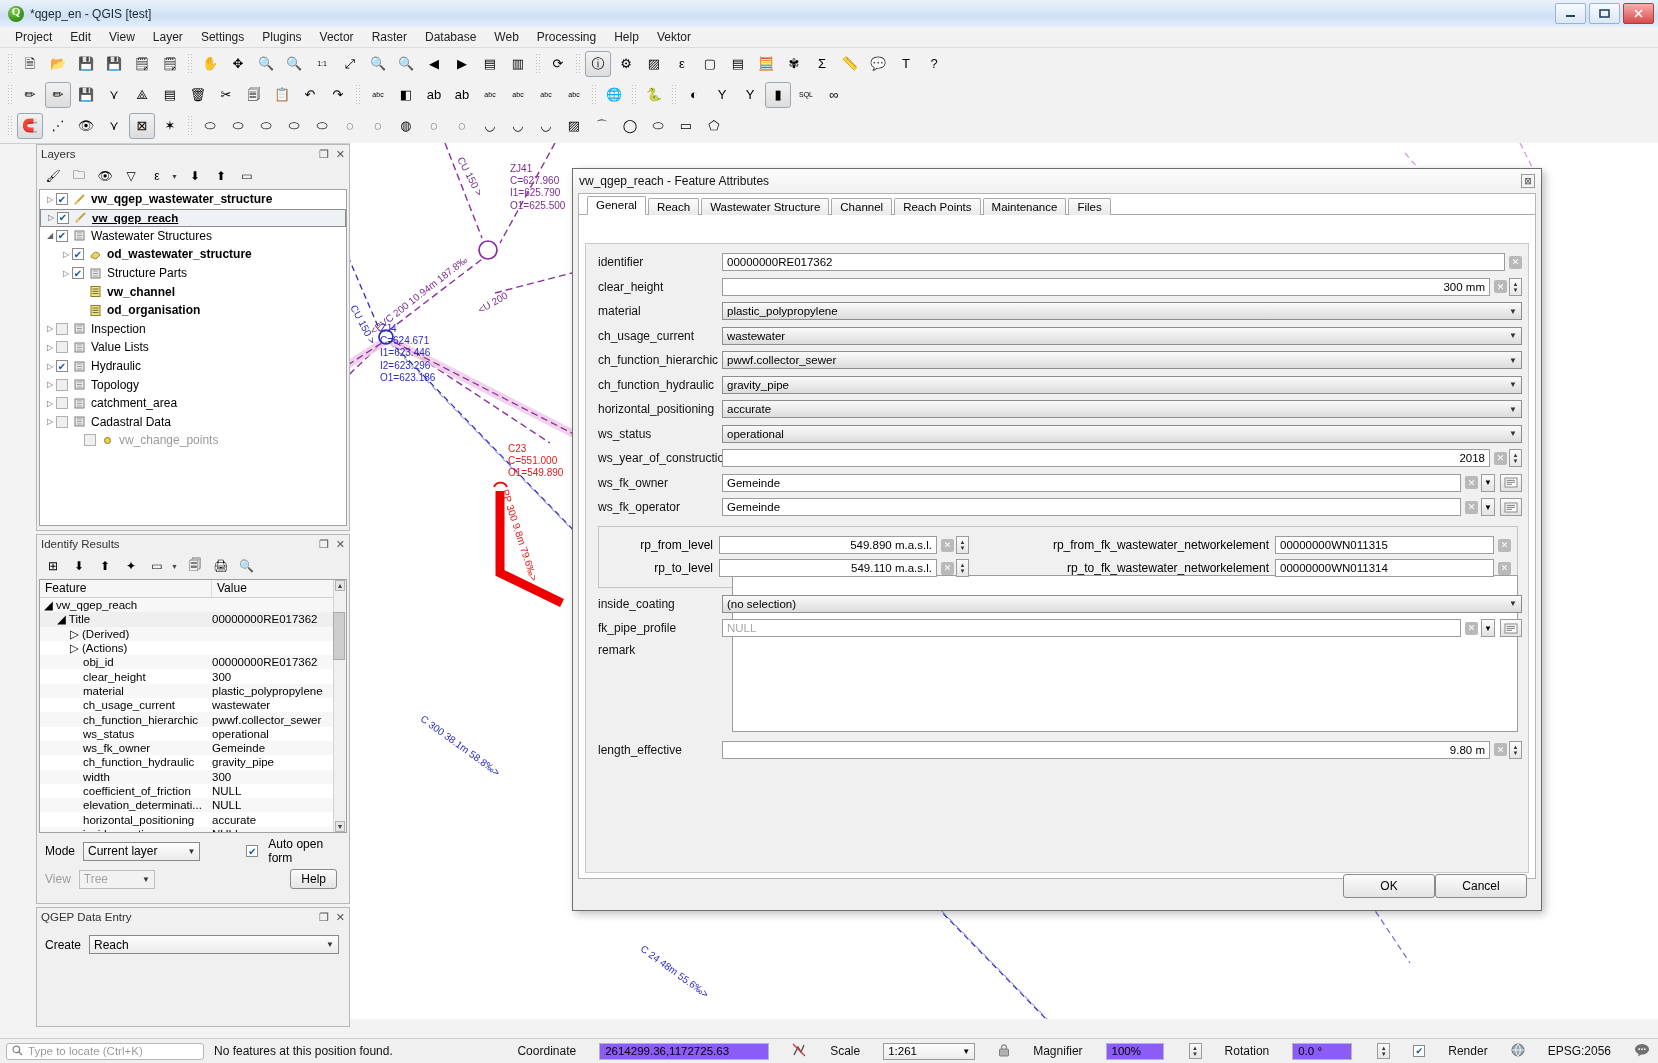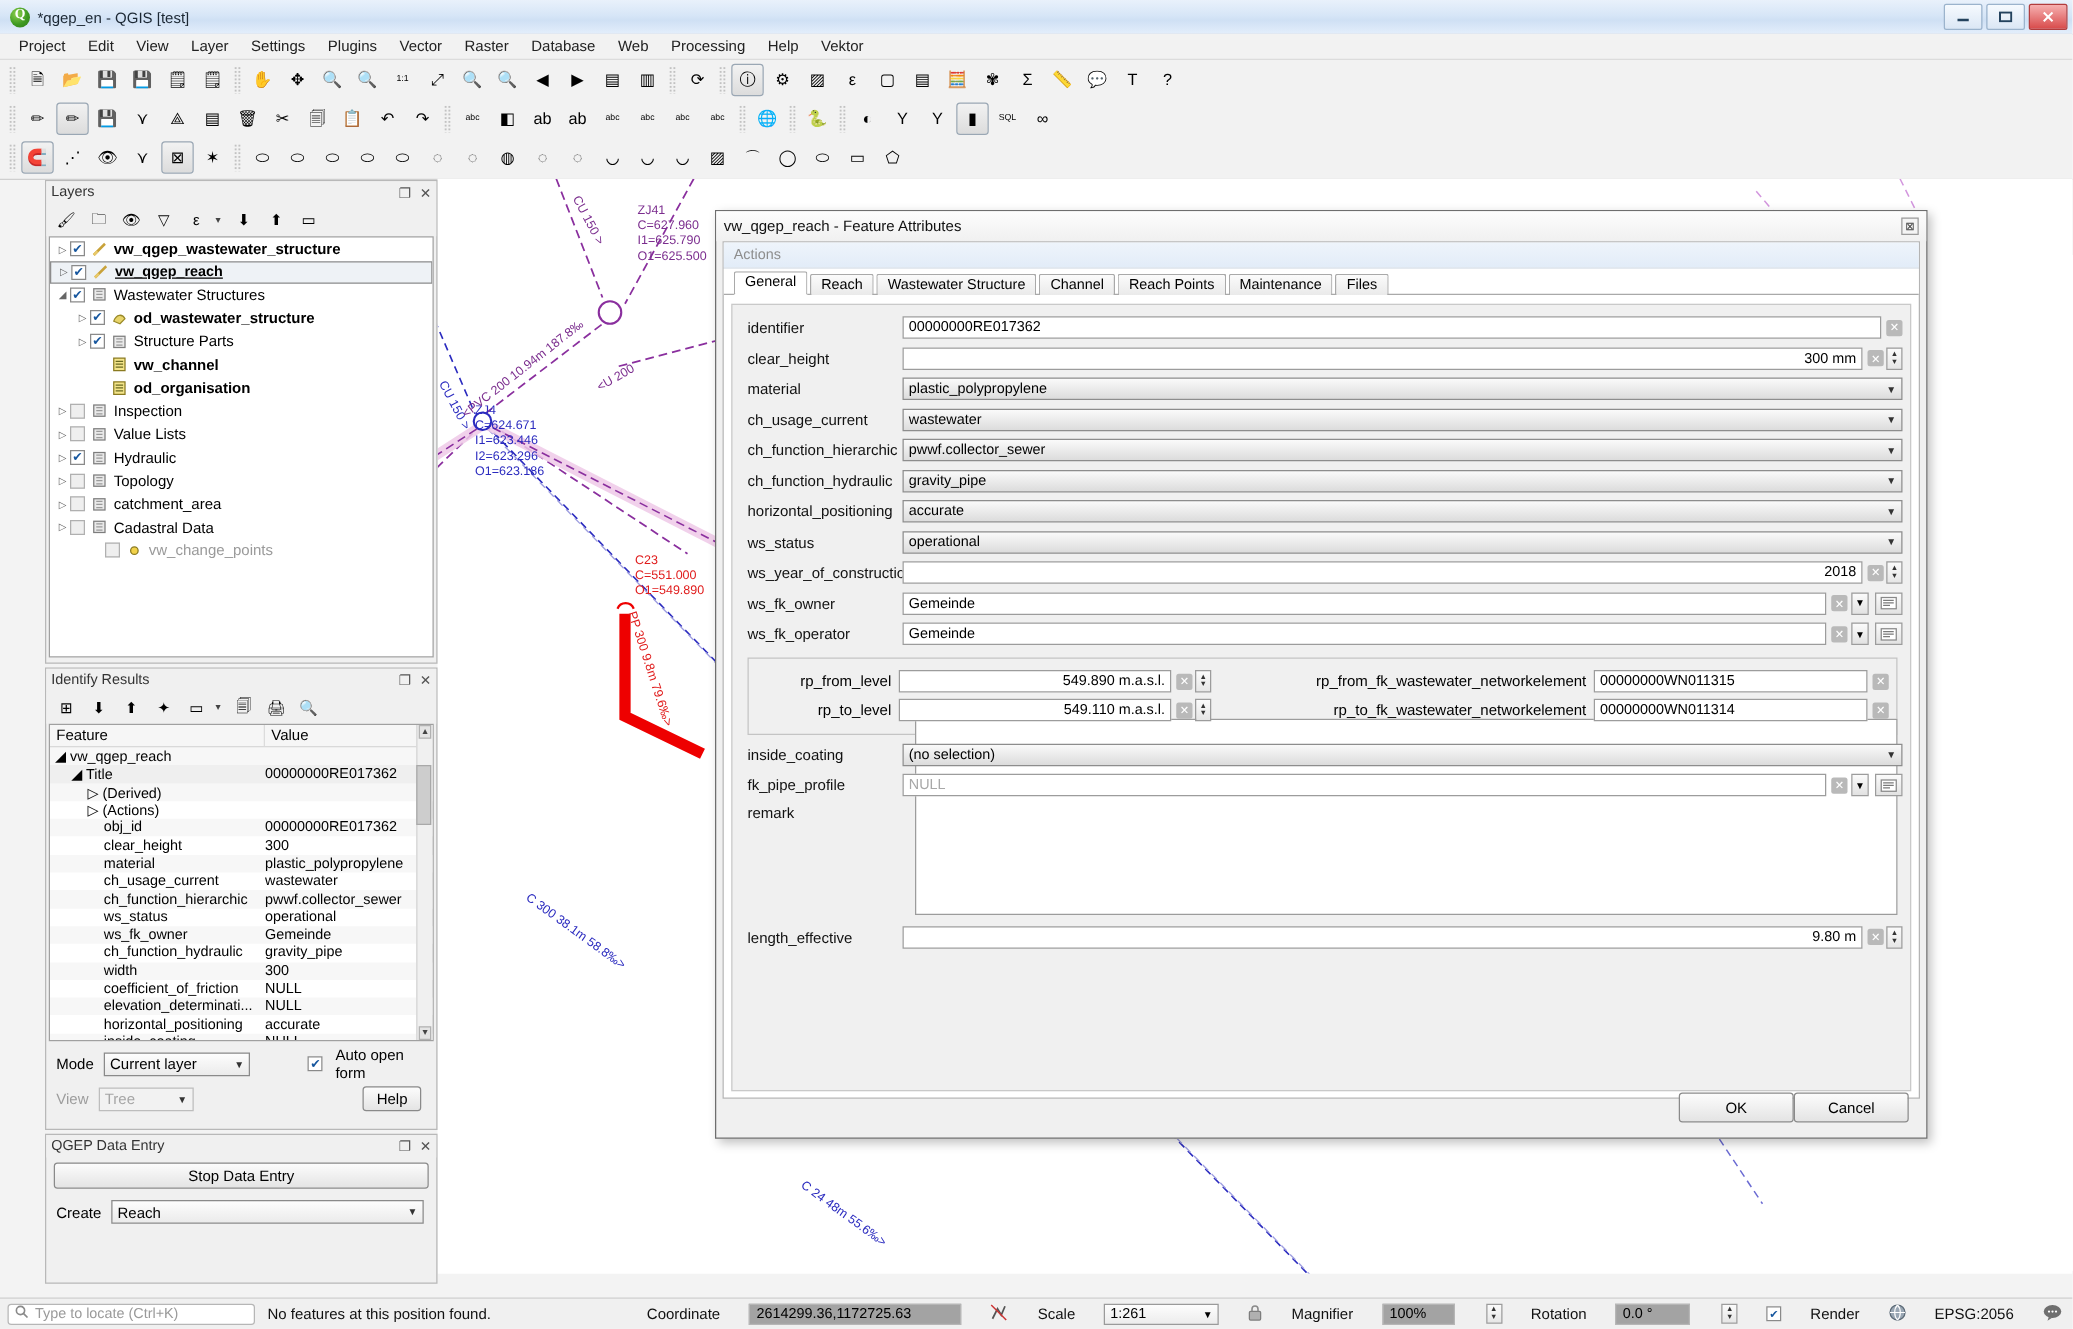--- a/index.html
+++ b/index.html
@@ -191,21 +191,21 @@
   .statusbar{
     position:absolute;left:0;bottom:0;width:1658px;height:24px;background:#f0f0f0;
     border-top:1px solid #d0d0d0;display:flex;align-items:center;font-size:12px;
   }
   .locate{
     margin-left:6px;width:198px;height:17px;border:1px solid #b6b6b6;border-radius:3px;background:#fff;
     display:flex;align-items:center;padding:0 5px;color:#9a9a9a;font-size:11.5px;box-sizing:border-box;
   }
   .sb-msg{margin-left:10px;color:#111;}
   .sb-right{margin-left:auto;display:flex;align-items:center;gap:23px;padding-right:8px;}
-  .sb-field{height:17px;border:1px solid #b6b6b6;background:#a3a3a3;display:flex;align-items:center;
+  .sb-field{height:17px;border:1px solid #b6b6b6;background:#8b5cf6;display:flex;align-items:center;
     padding:0 5px;font-size:11.5px;box-sizing:border-box;}
   .sb-combo{height:17px;border:1px solid #9a9a9a;background:linear-gradient(to bottom,#fdfdfd,#ececec);
     display:flex;align-items:center;padding:0 4px;font-size:11.5px;box-sizing:border-box;}
   .sb-chk{width:12px;height:12px;border:1px solid #8a8a8a;background:#fff;display:flex;
     align-items:center;justify-content:center;font-size:9px;color:#16569e;box-sizing:border-box;}
   .lbl{color:#111;}
 </style>
 </head>
 <body>
 
@@ -920,41 +920,35 @@
   </div>
 
   <div class="panel" id="dataentry-panel">
     <div class="panel-title">
       <span>QGEP Data Entry</span>
       <span class="ptools">
         <span>❐</span>
         <span>✕</span>
       </span>
     </div>
-    <div style="padding:4px 6px 0 6px">
-      <div class="btn" style="width:100%;height:21px">Stop Data Entry</div>
-    </div>
     <div class="formrow" style="padding-top:9px">
       <span>Create</span>
       <span class="combo" style="flex:1;margin-right:2px">
         <span class="cv">Reach</span>
         <span class="cd">▼</span>
       </span>
     </div>
   </div>
 
   <div class="dialog">
     <div class="dlg-title">
       <span>vw_qgep_reach - Feature Attributes</span>
       <span class="dlg-close">⊠</span>
     </div>
     <div class="dlg-body">
-      <div class="actionbar">
-        <span>Actions</span>
-      </div>
       <div class="tabs" id="dlg-tabs">
           <div class="tab active">General</div>
           <div class="tab">Reach</div>
           <div class="tab">Wastewater Structure</div>
           <div class="tab">Channel</div>
           <div class="tab">Reach Points</div>
           <div class="tab">Maintenance</div>
           <div class="tab">Files</div>
         </div>
       <div class="tabpanel">

